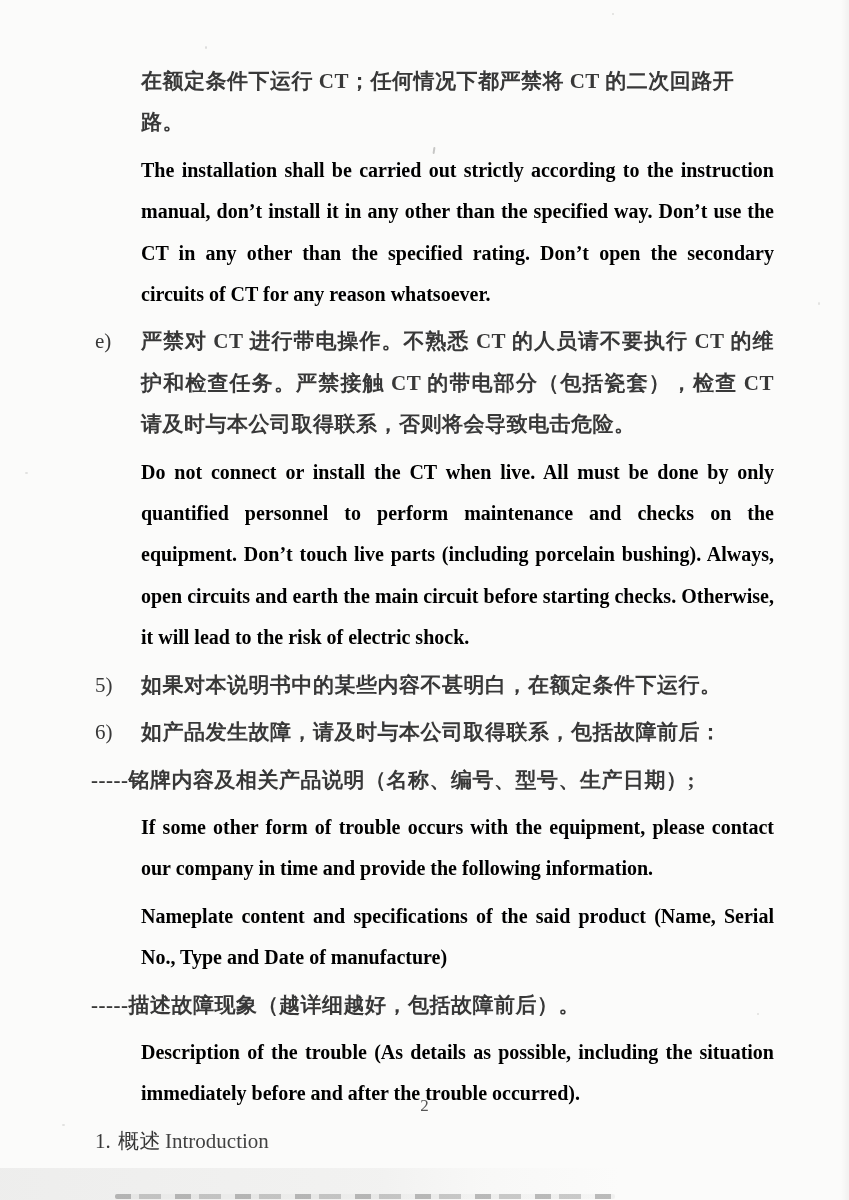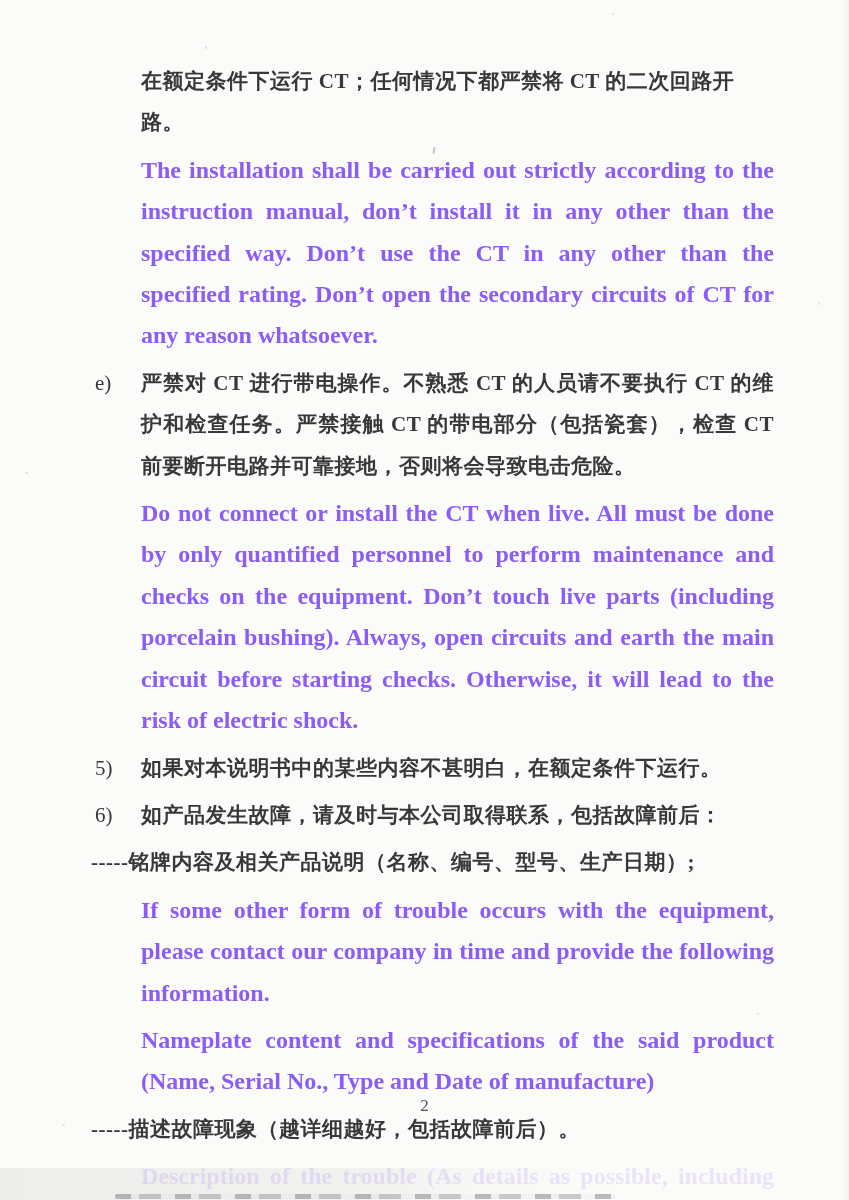--- a/index.html
+++ b/index.html
@@ -15,21 +15,21 @@
   .page{position:absolute;inset:0;}
   .doc{
     position:absolute;
     left:85px;top:55px;width:695px;
     font-size:21px;line-height:41.4px;
   }
   .para{margin:6px;font-weight:bold;}
   .indent{padding-left:50px;}
   .just{text-align:justify;text-justify:inter-word;}
   .zh{letter-spacing:0.5px;color:#383838;}
-  .en{font-size:24px;color:#8b5cf6;}
+  .en{font-size:20px;color:#000000;}
   .nowrap{white-space:nowrap;}
   .item{position:relative;padding-left:50px;}
   .item > .marker{
     position:absolute;left:10px;top:0;
     line-height:41.4px;color:#383838;
   }
   .heading{padding-left:33px;}
   .heading .h-en{margin-left:4px;color:#424242;}
   .pagenum{
     position:absolute;top:1096px;left:0;width:849px;
@@ -70,21 +70,21 @@
 <div class="page">
 
   <div class="doc">
 
     <p class="para indent zh">在额定条件下运行 CT；任何情况下都严禁将 CT 的二次回路开路。</p>
 
     <p class="para indent en just">The installation shall be carried out strictly according to the instruction manual, don’t install it in any other than the specified way. Don’t use the CT in any other than the specified rating. Don’t open the secondary circuits of CT for any reason whatsoever.</p>
 
     <div class="item">
       <span class="marker">e)</span>
-      <p class="para zh just">严禁对 CT 进行带电操作。不熟悉 CT 的人员请不要执行 CT 的维护和检查任务。严禁接触 CT 的带电部分（包括瓷套），检查 CT 前要断开电路并可靠接地，否则将会导致电击危险。</p>
+      <p class="para zh just">严禁对 CT 进行带电操作。不熟悉 CT 的人员请不要执行 CT 的维护和检查任务。严禁接触 CT 的带电部分（包括瓷套），检查 CT 请及时与本公司取得联系，否则将会导致电击危险。</p>
     </div>
 
     <p class="para indent en just">Do not connect or install the CT when live. All must be done by only quantified personnel to perform maintenance and checks on the equipment. Don’t touch live parts (including porcelain bushing). Always, open circuits and earth the main circuit before starting checks. Otherwise, it will lead to the risk of electric shock.</p>
 
     <div class="item">
       <span class="marker">5)</span>
       <p class="para zh">如果对本说明书中的某些内容不甚明白，在额定条件下运行。</p>
     </div>
 
 

